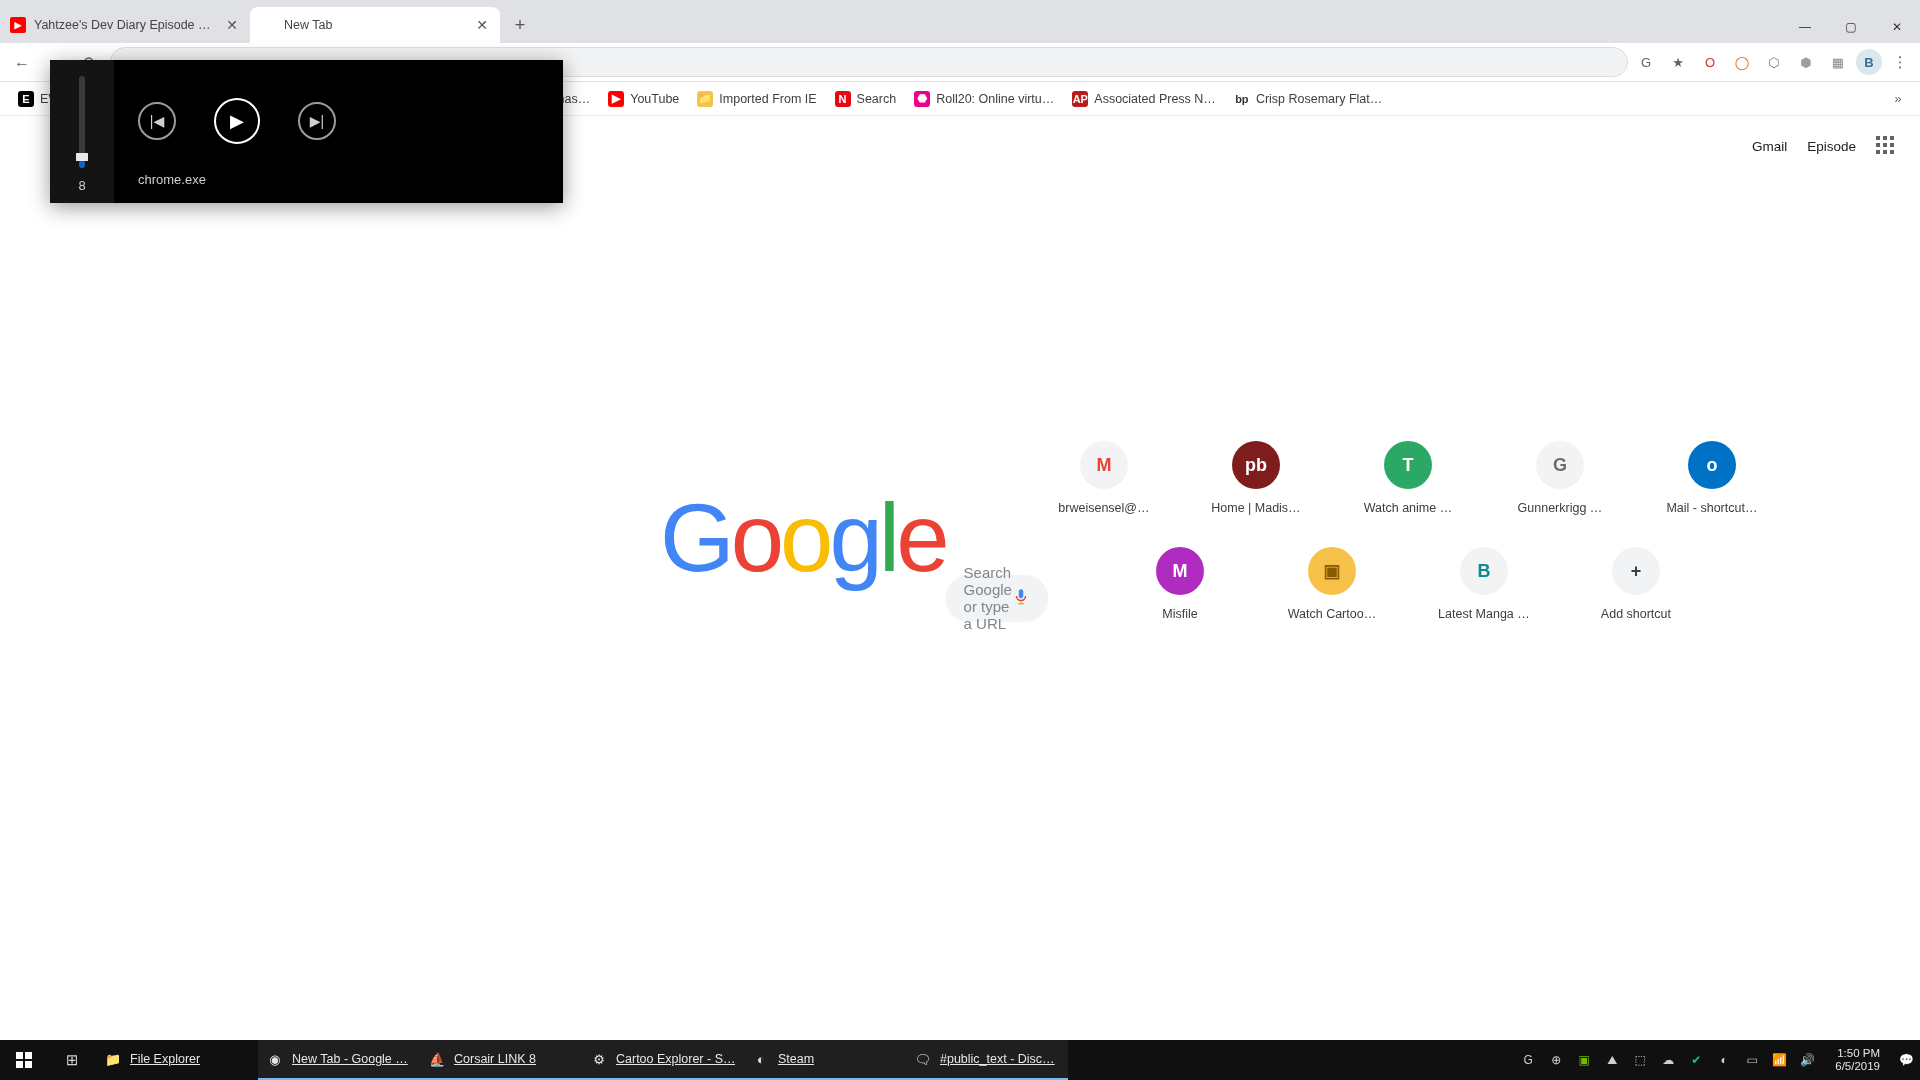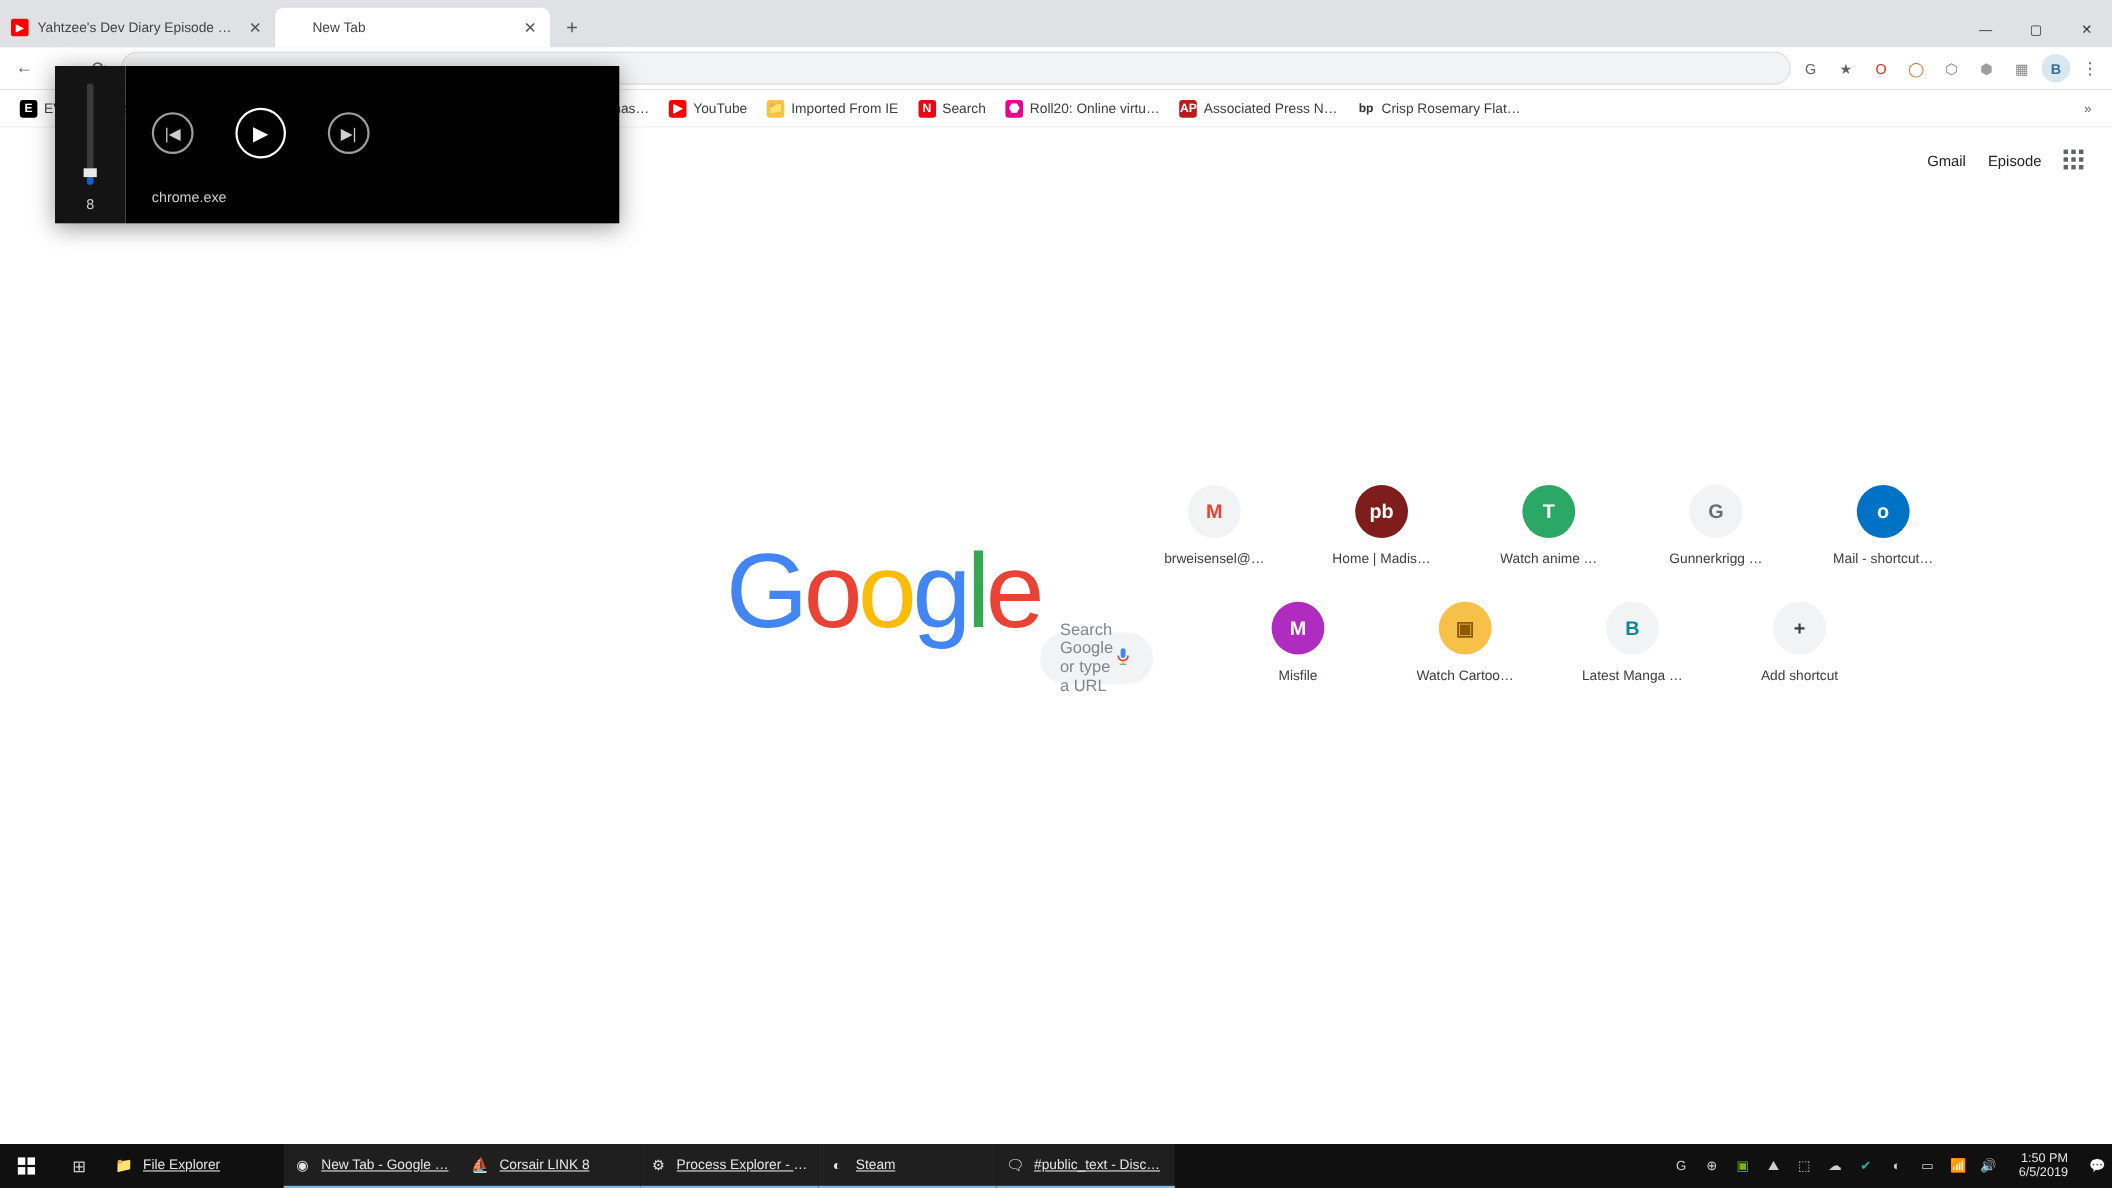--- a/index.html
+++ b/index.html
@@ -293,21 +293,21 @@
       <div class="tb app open">
         <span class="aicon">◉</span>
         <span class="alabel">New Tab - Google …</span>
       </div>
       <div class="tb app open">
         <span class="aicon">⛵</span>
         <span class="alabel">Corsair LINK 8</span>
       </div>
       <div class="tb app open">
         <span class="aicon">⚙</span>
-        <span class="alabel">Process Explorer - S…</span>
+        <span class="alabel">Cartoo Explorer - S…</span>
       </div>
       <div class="tb app open">
         <span class="aicon">◐</span>
         <span class="alabel">Steam</span>
       </div>
       <div class="tb app open">
         <span class="aicon">🗨</span>
         <span class="alabel">#public_text - Disc…</span>
       </div>
     </div>

